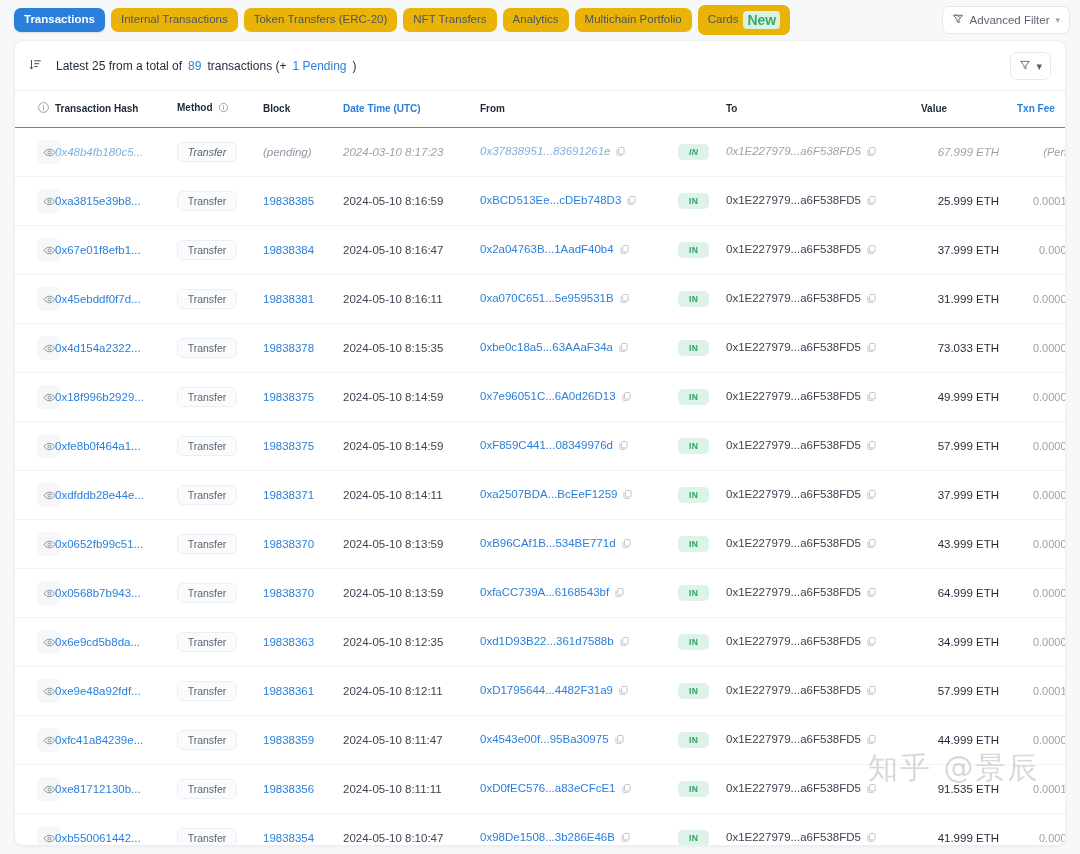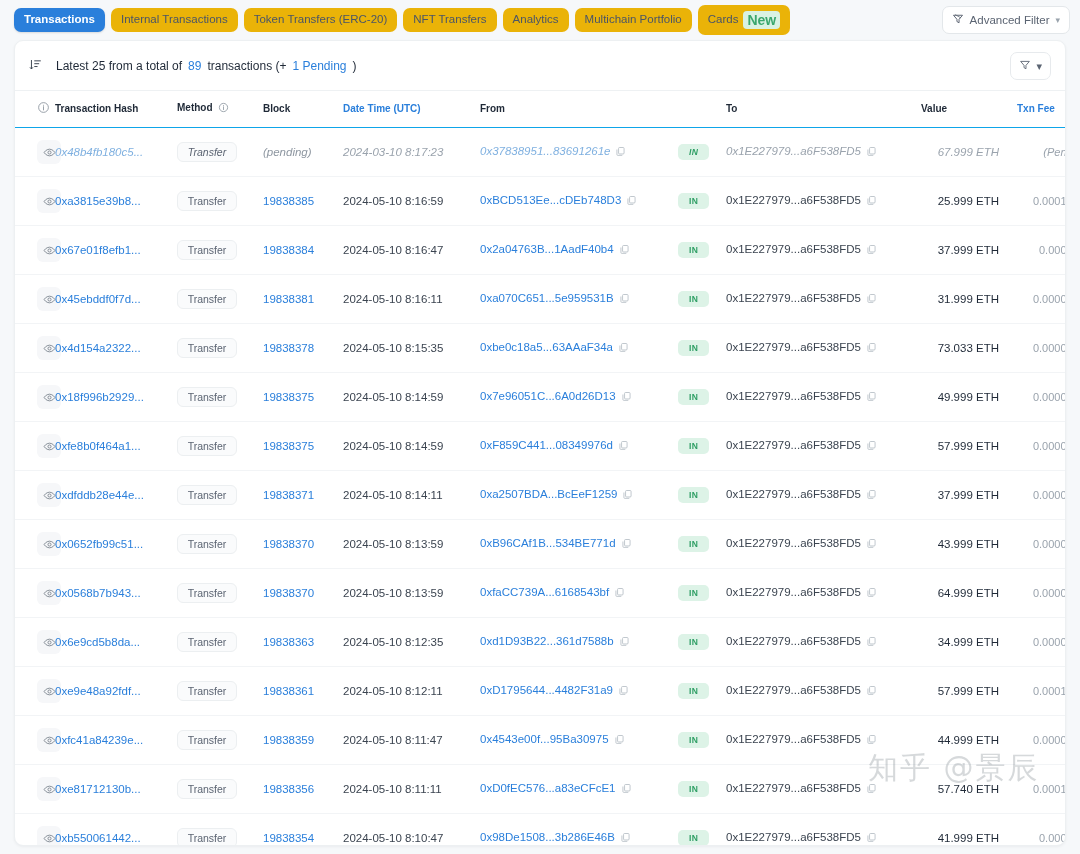--- a/index.html
+++ b/index.html
@@ -646,21 +646,21 @@
           <td class="c-date"><span>2024-05-10 8:11:11</span></td>
           <td class="c-from"><span class="lnk">0xD0fEC576...a83eCFcE1</span><span class="copy"><svg width="11" height="11" viewBox="0 0 16 16" fill="none" stroke="currentColor" stroke-width="1.2">
                 <rect x="5.2" y="2.2" width="8" height="9.4" rx="1.4"></rect>
                 <path d="M10.6 13.6H3.9a1.1 1.1 0 0 1-1.1-1.1V5.1"></path>
               </svg></span></td>
           <td class="c-dir"><span class="dir in">IN</span></td>
           <td class="c-to"><span>0x1E227979...a6F538FD5</span><span class="copy"><svg width="11" height="11" viewBox="0 0 16 16" fill="none" stroke="currentColor" stroke-width="1.2">
                 <rect x="5.2" y="2.2" width="8" height="9.4" rx="1.4"></rect>
                 <path d="M10.6 13.6H3.9a1.1 1.1 0 0 1-1.1-1.1V5.1"></path>
               </svg></span></td>
-          <td class="c-value value-cell">57.740 ETH</td>
+          <td class="c-value value-cell">91.535 ETH</td>
           <td class="c-fee fee-cell">0.00010565</td>
         </tr>
         <tr>
           <td class="c-eye">
             <span class="eye-btn">
               <svg width="13" height="13" viewBox="0 0 16 16" fill="none" stroke="currentColor" stroke-width="1.1">
                 <path d="M1.4 8S3.8 3.9 8 3.9 14.6 8 14.6 8 12.2 12.1 8 12.1 1.4 8 1.4 8z"></path>
                 <circle cx="8" cy="8" r="1.9"></circle>
               </svg>
             </span>

